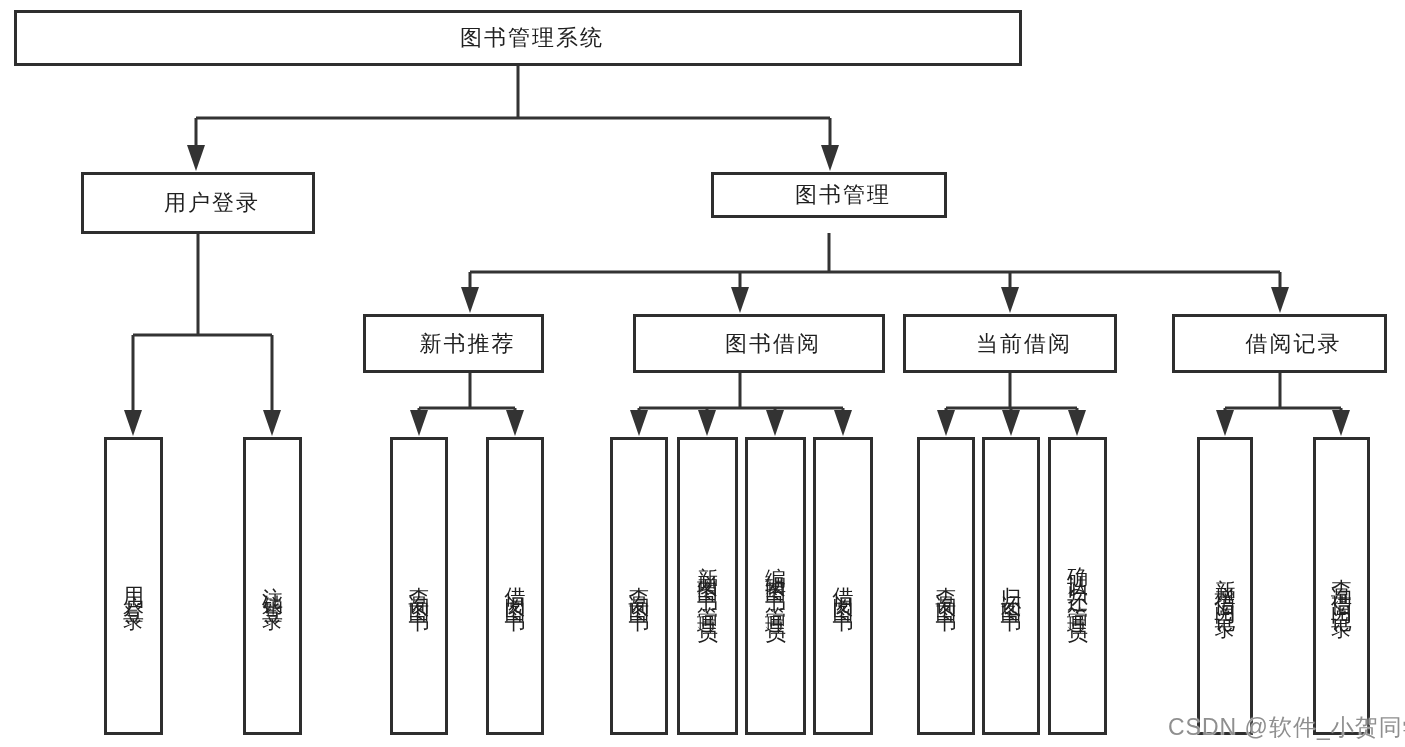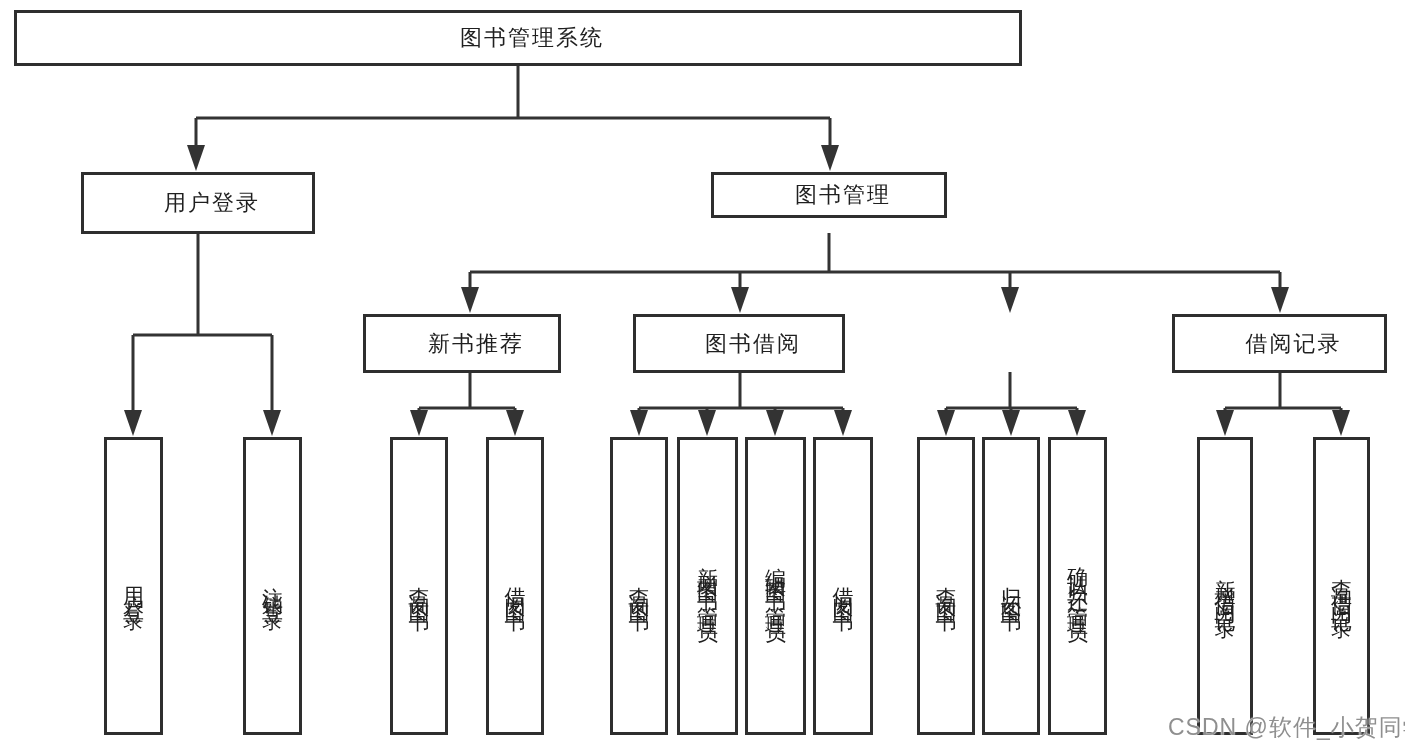--- a/index.html
+++ b/index.html
@@ -77,25 +77,28 @@
     <span>图书管理系统</span>
   </div>
 
   <div class="hbox" style="left:81px;top:172px;width:234px;height:62px">
     <span>用户登录</span>
   </div>
   <div class="hbox" style="left:711px;top:172px;width:236px;height:46px">
     <span>图书管理</span>
   </div>
 
-  <div class="hbox" style="left:363px;top:314px;width:198px;height:59px">
+  <div class="hbox" style="left:363px;top:314px;width:181px;height:59px">
     <span>新书推荐</span>
   </div>
-  <div class="hbox" style="left:633px;top:314px;width:212px;height:59px">
+  <div class="hbox" style="left:633px;top:314px;width:252px;height:59px">
     <span>图书借阅</span>
+  </div>
+  <div class="hbox" style="left:903px;top:314px;width:214px;height:59px">
+    <span>当前借阅</span>
   </div>
   <div class="hbox" style="left:1172px;top:314px;width:215px;height:59px">
     <span>借阅记录</span>
   </div>
 
   <div class="leaf" style="left:104px;width:59px">
     <span class="vtext">用户登录</span>
   </div>
   <div class="leaf" style="left:243px;width:59px">
     <span class="vtext">注销登录</span>

